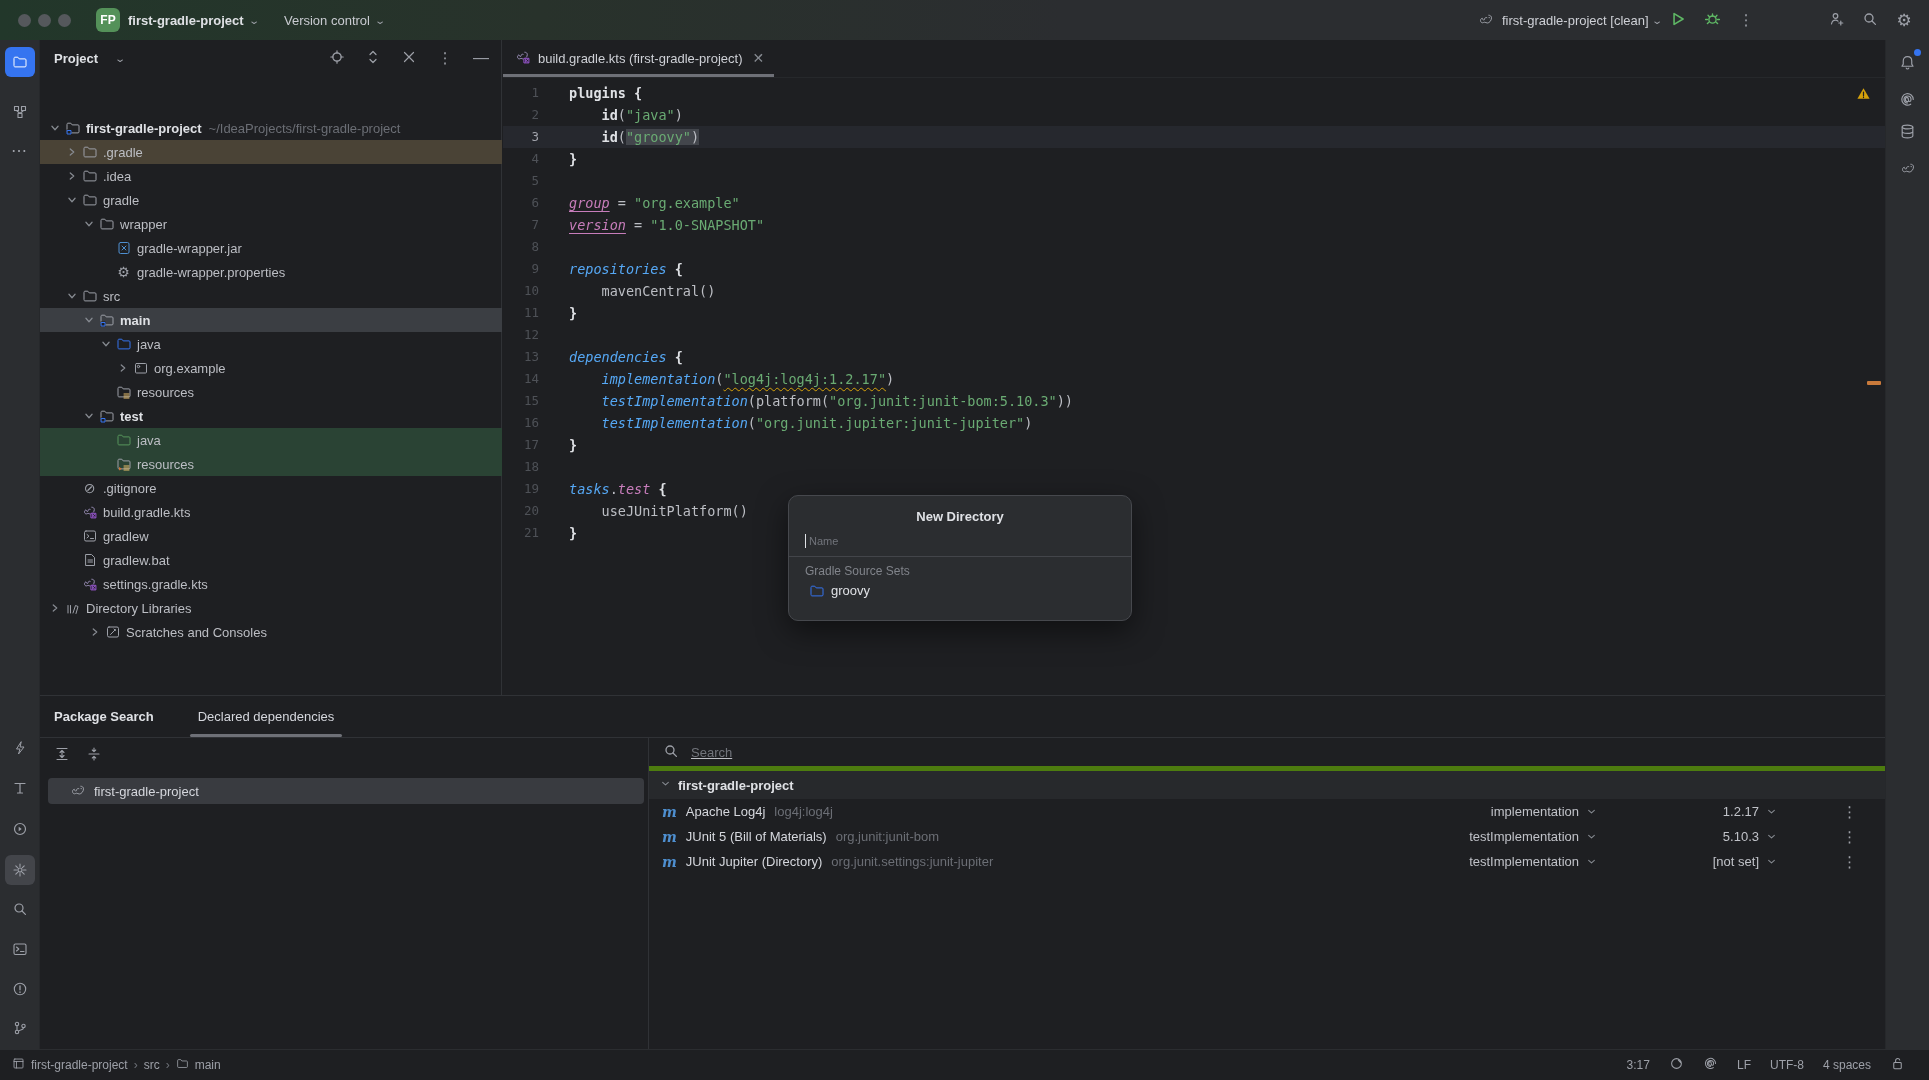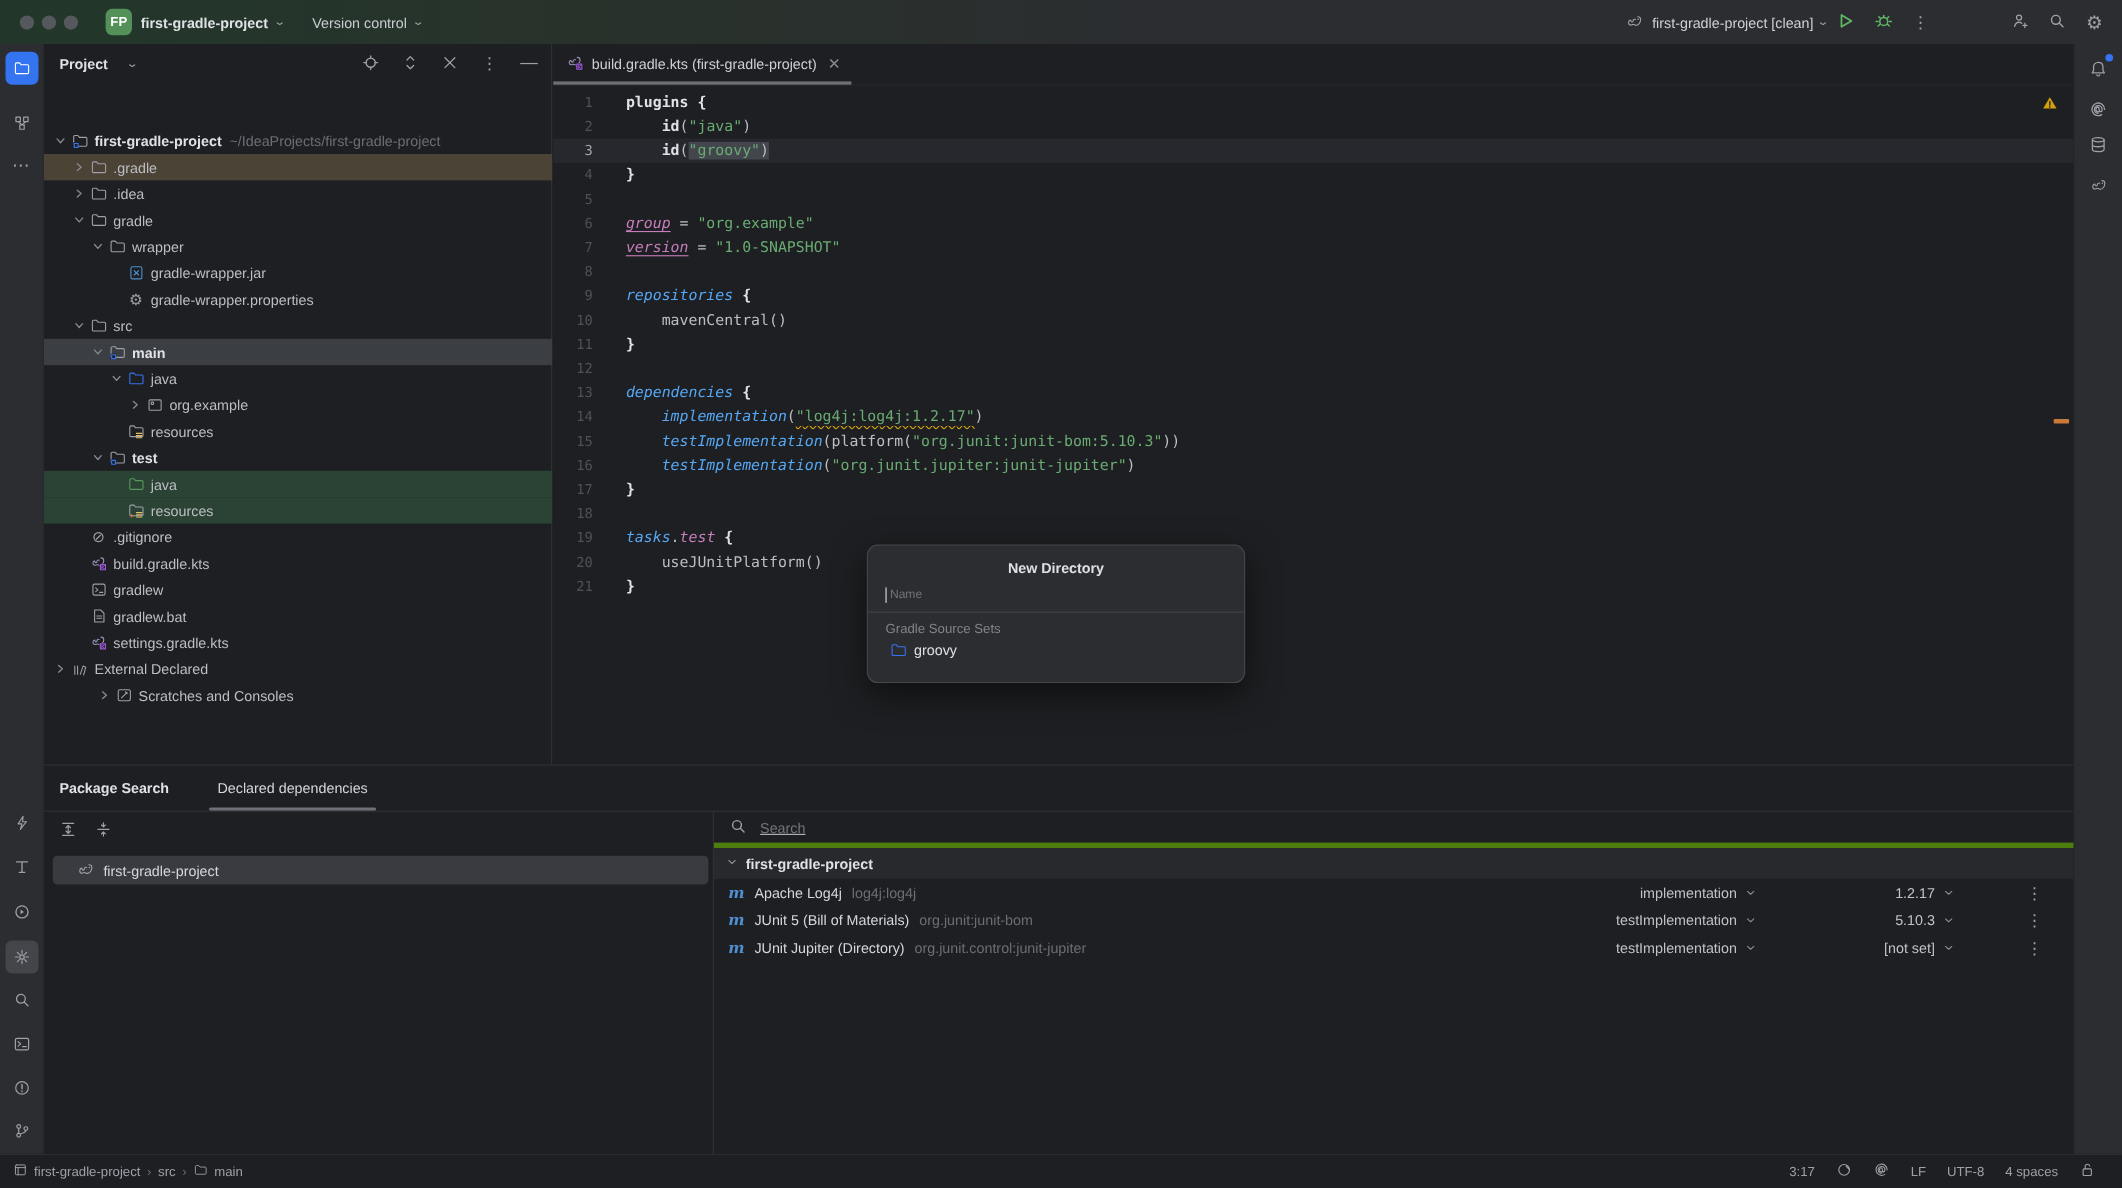--- a/index.html
+++ b/index.html
@@ -541,21 +541,21 @@
           <span class="chv">
             <svg width="14" height="14" viewBox="0 0 16 16" fill="none" stroke-linecap="round" stroke-linejoin="round" xmlns="http://www.w3.org/2000/svg">
               <path d="M6 4.5L10 8l-4 3.5" stroke="#868a91" stroke-width="1.4"></path>
             </svg>
           </span>
           <span class="tico">
             <svg width="16" height="16" viewBox="0 0 16 16" fill="none" stroke-linecap="round" stroke-linejoin="round" xmlns="http://www.w3.org/2000/svg">
               <path d="M3 13V5.5M5.5 13V5.5M8 13l2.5-7.5 2.5 1-2 7" stroke="#9da0a8"></path>
             </svg>
           </span>
-          <span class="lbl">External Declared</span>
+          <span class="lbl">Directory Libraries</span>
         </div>
         <div class="trow" style="padding-left: 6px; margin-left: 40px;">
           <span class="chv">
             <svg width="14" height="14" viewBox="0 0 16 16" fill="none" stroke-linecap="round" stroke-linejoin="round" xmlns="http://www.w3.org/2000/svg">
               <path d="M6 4.5L10 8l-4 3.5" stroke="#868a91" stroke-width="1.4"></path>
             </svg>
           </span>
           <span class="tico">
             <svg width="16" height="16" viewBox="0 0 16 16" fill="none" stroke-linecap="round" stroke-linejoin="round" xmlns="http://www.w3.org/2000/svg">
               <rect x="2.5" y="3" width="11" height="10" rx="1.5" stroke="#9da0a8"></rect>
@@ -711,21 +711,21 @@
                 <svg width="13" height="13" viewBox="0 0 16 16" fill="none" stroke-linecap="round" stroke-linejoin="round" xmlns="http://www.w3.org/2000/svg">
                   <path d="M4.5 6.5L8 9.8l3.5-3.3" stroke="#868a91" stroke-width="1.3"></path>
                 </svg>
               </span>
             </span>
             <span class="dep-kebab">⋮</span>
           </div>
           <div class="dep-row">
             <span class="mvn">m</span>
             <span class="nm">JUnit Jupiter (Directory)</span>
-            <span class="co">org.junit.control:junit-jupiter</span>
+            <span class="co">org.junit.settings:junit-jupiter</span>
             <span class="dep-cell dep-scope">
               <span>testImplementation</span>
               <span class="dchv">
                 <svg width="13" height="13" viewBox="0 0 16 16" fill="none" stroke-linecap="round" stroke-linejoin="round" xmlns="http://www.w3.org/2000/svg">
                   <path d="M4.5 6.5L8 9.8l3.5-3.3" stroke="#868a91" stroke-width="1.3"></path>
                 </svg>
               </span>
             </span>
             <span class="dep-cell dep-version">
               <span>[not set]</span>

